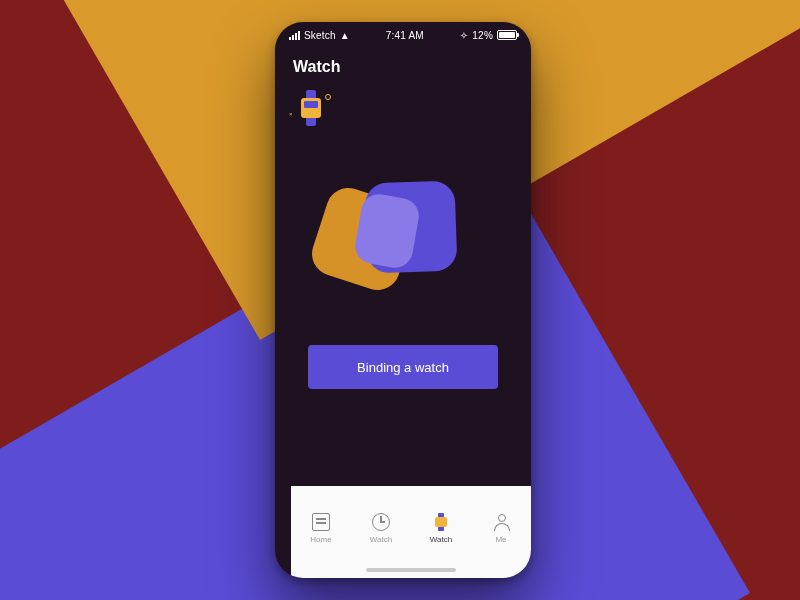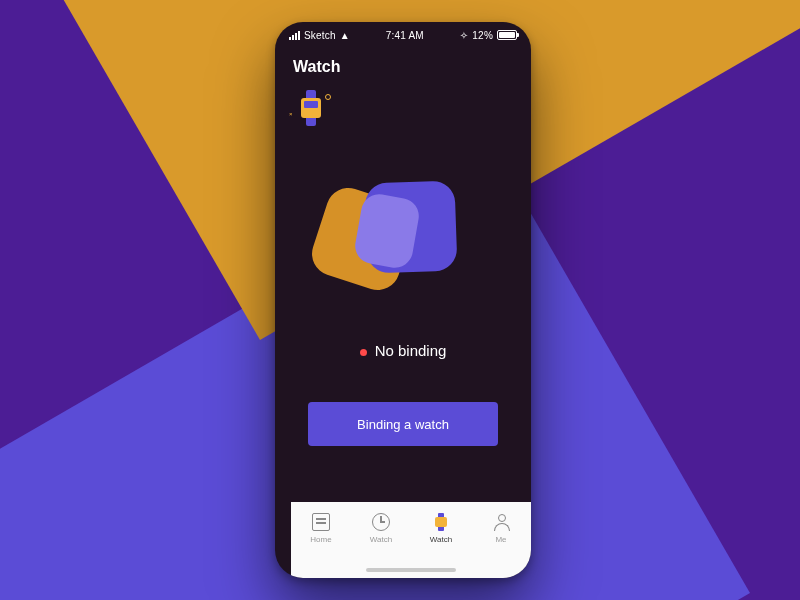--- a/index.html
+++ b/index.html
@@ -1,17 +1,17 @@
 <!DOCTYPE html>
 <html><head>
 <meta charset="utf-8">
 <style>
   html,body{margin:0;padding:0;width:800px;height:600px;overflow:hidden;font-family:-apple-system,Helvetica,Arial,sans-serif;}
   
-  .stage{position:relative;width:800px;height:600px;background:#4c1d95;overflow:hidden;}
+  .stage{position:relative;width:800px;height:600px;background:#7f1d1d;overflow:hidden;}
   .stripe-blue{position:absolute;left:-400px;top:160px;width:900px;height:500px;background:#5b4cd6;transform:rotate(-30deg);transform-origin:top right;}
   .stripe-gold{position:absolute;right:-360px;top:-160px;width:900px;height:500px;background:#d99a2b;transform:rotate(-30deg);transform-origin:bottom left;}
   
   .phone{position:absolute;left:275px;top:22px;width:256px;height:556px;border-radius:28px;background:#1f1220;box-shadow:0 30px 60px rgba(0,0,0,.55),0 4px 10px rgba(0,0,0,.3);overflow:hidden;}
   
   .statusbar{display:flex;justify-content:space-between;align-items:center;height:26px;padding:0 14px;color:#fff;font-size:10px;letter-spacing:.2px;}
   .sb-left,.sb-right{display:flex;align-items:center;gap:4px;}
   .bars{display:flex;align-items:flex-end;gap:1px;}
   .bars span{width:2px;background:#fff;display:block;}
   .bars span:nth-child(1){height:3px}.bars span:nth-child(2){height:5px}.bars span:nth-child(3){height:7px}.bars span:nth-child(4){height:9px}
@@ -33,21 +33,21 @@
   .penta{position:absolute;width:90px;height:90px;border-radius:22px;}
   .penta.gold{background:#d69127;left:0;top:12px;transform:rotate(18deg);}
   .penta.blue{background:#5b4cd6;left:48px;top:0;transform:rotate(-2deg);}
   .penta.overlap{background:#8a7ae8;left:40px;top:14px;width:58px;height:70px;transform:rotate(10deg);border-radius:18px;}
   
   .status{margin-top:40px;text-align:center;color:#fff;font-size:15px;font-weight:500;}
   .status .dot{display:inline-block;width:7px;height:7px;background:#ff4a4a;border-radius:50%;margin-right:8px;vertical-align:middle;}
   
   .cta{display:block;margin:43px auto 0;width:190px;height:44px;border:none;border-radius:4px;background:#5b4cd6;color:#fff;font-size:13px;font-weight:500;cursor:pointer;}
   
-  .tabbar{position:absolute;bottom:0;left:16px;right:0;height:66px;background:#fafafa;display:flex;justify-content:space-around;align-items:flex-start;padding-top:10px;}
+  .tabbar{position:absolute;bottom:0;left:16px;right:0;height:66px;background:#fafafa;display:flex;justify-content:space-around;align-items:flex-start;padding-top:26px;}
   .tab{display:flex;flex-direction:column;align-items:center;gap:3px;font-size:8px;color:#9a9a9a;width:54px;cursor:pointer;}
   .tab.active{color:#3a3a3a;}
   .tab .ic{width:20px;height:20px;display:flex;align-items:center;justify-content:center;}
   .ic-home{width:16px;height:16px;border:1.5px solid #888;border-radius:2px;position:relative;}
   .ic-home::before{content:'';position:absolute;left:3px;right:3px;top:4px;height:1.5px;background:#888;}
   .ic-home::after{content:'';position:absolute;left:3px;right:3px;top:8px;height:1.5px;background:#888;}
   .ic-record{width:16px;height:16px;border:1.5px solid #888;border-radius:50%;position:relative;}
   .ic-record::before{content:'';position:absolute;left:7px;top:2px;width:1.5px;height:6px;background:#888;}
   .ic-record::after{content:'';position:absolute;left:7px;top:7px;width:5px;height:1.5px;background:#888;}
   .ic-watch{width:14px;height:18px;position:relative;}
@@ -97,23 +97,20 @@
       <div class="wt-dot"></div>
       <div class="wt-x">×</div>
     </div>
 
     <div class="illu">
       <div class="penta gold"></div>
       <div class="penta blue"></div>
       <div class="penta overlap"></div>
     </div>
 
-    <div class="status">
-      <span class="dot"></span><span>No binding</span>
-    </div>
 
     <button class="cta">Binding a watch</button>
 
     <div class="tabbar">
       <div class="tab">
         <div class="ic">
             <div class="ic-home"></div>
           </div>
         <span>Home</span>
       </div>

